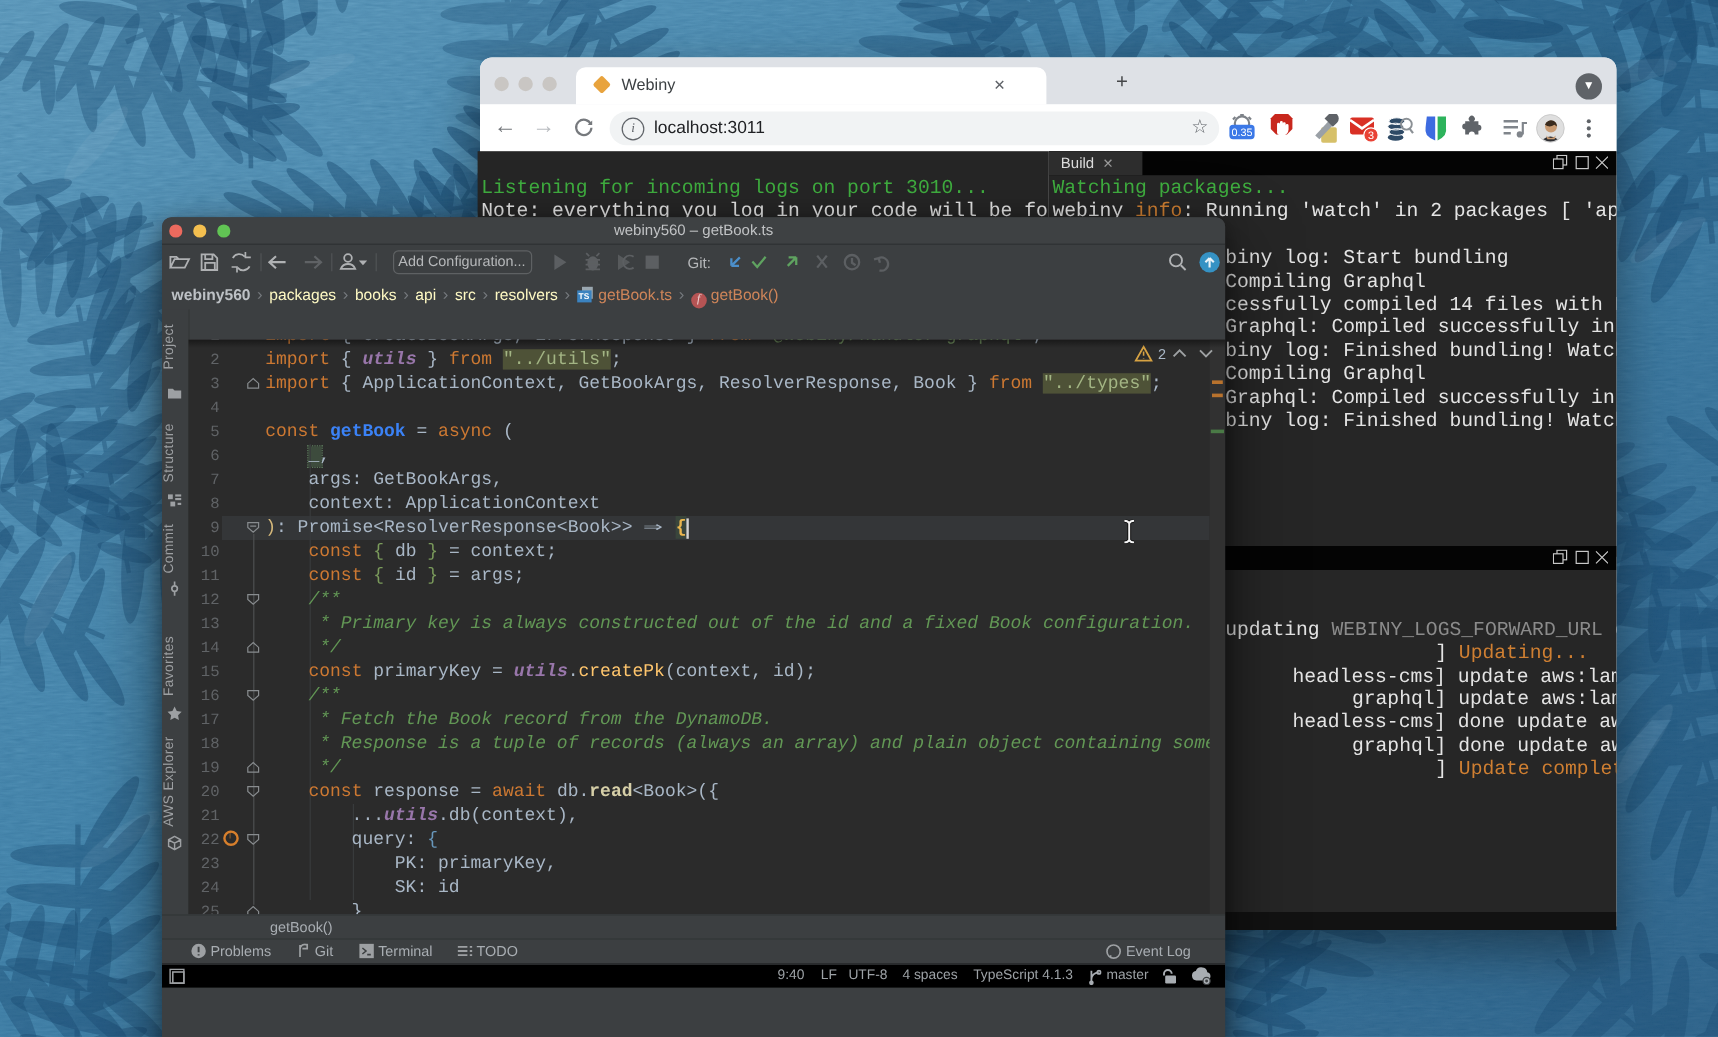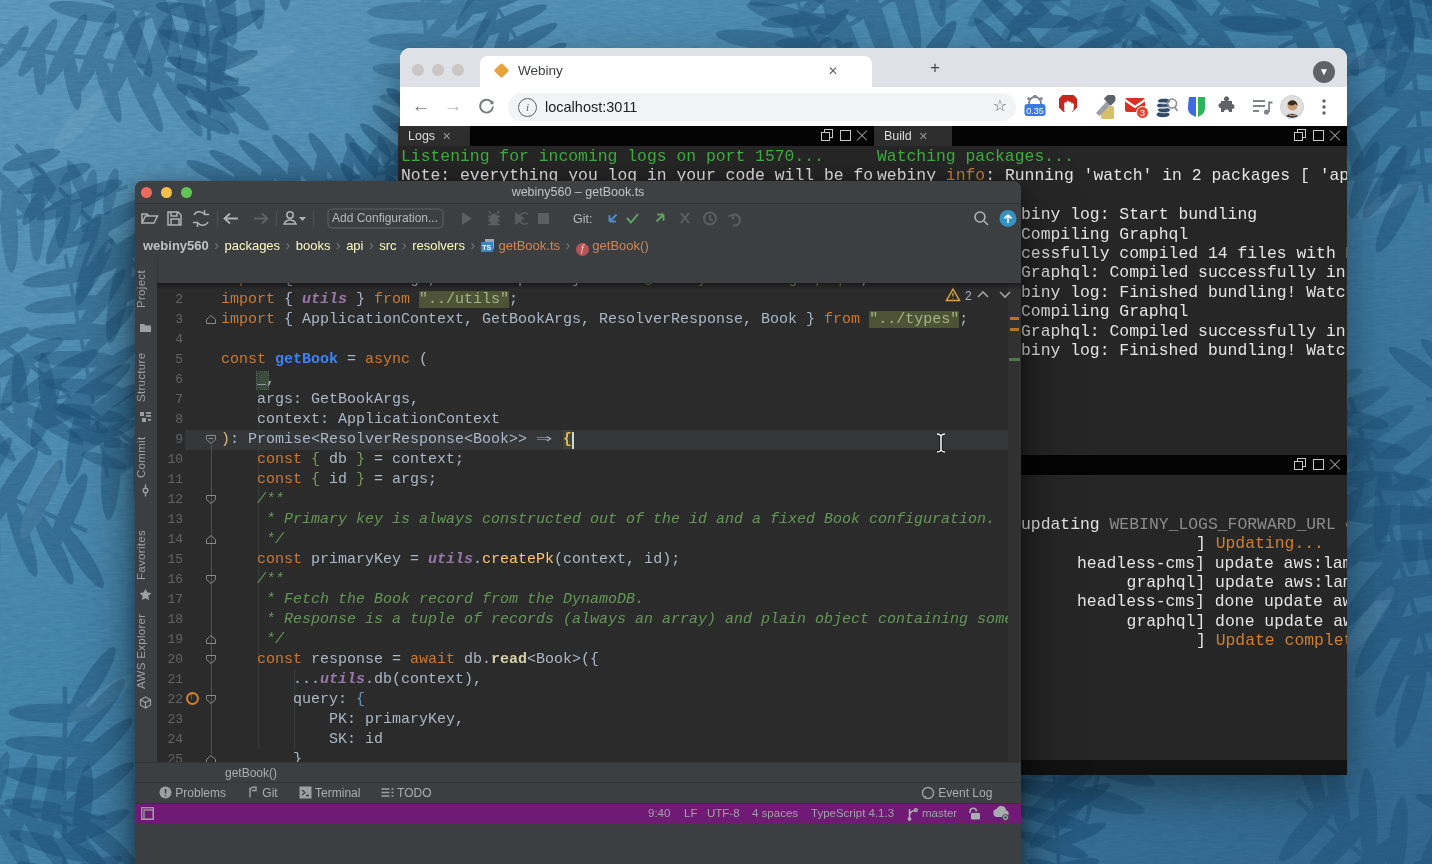--- a/index.html
+++ b/index.html
@@ -251,30 +251,21 @@
 .tbar{position:absolute;left:0;top:0;right:0;height:20px;background:#040404}
 .ttab{position:absolute;left:0;top:0;height:20px;background:#2e2e2e;color:#dcdcdc;font-size:12.5px;line-height:20px;padding-left:10px}
 .ttab .x{color:#9a9a9a;margin-left:7px;font-size:11px}
 .wctl{position:absolute;right:7px;top:3px}
 .tl{position:absolute;white-space:pre;font-family:"Liberation Mono",monospace;font-size:16.4px;line-height:19.4px;color:#e4e4e4}
 .grn{color:#3fae3f}
 .org{color:#cf7f32}
 .gry{color:#8b8b8b}
 </style>
 <div class="abs term" id="tlogs" style="left:398px;top:126px;width:476px;height:649px">
-  <div class="tbar">
-      <div class="ttab" style="width:62px">Logs<span class="x">✕</span></div>
-  <svg class="wctl" width="46" height="13" viewBox="0 0 46 13" stroke="#c8c8c8" fill="none">
-        <rect x="3.5" y="0.5" width="8" height="8"></rect>
-        <rect x="0.5" y="3.5" width="8" height="8" fill="#040404"></rect>
-        <rect x="19.5" y="1.5" width="10" height="10"></rect>
-        <path d="M36 1.5 l10 10 m0 -10 l-10 10"></path>
-      </svg>
-  </div>
-  <div class="tl grn" style="left:3px;top:21px">Listening for incoming logs on port 1570...</div>
+  <div class="tl grn" style="left:3px;top:21px">Listening for incoming logs on port 3010...</div>
   <div class="tl" style="left:3px;top:40.4px">Note: everything you log in your code will be forwa</div>
 </div>
 <div class="abs term" id="tbuild" style="left:874px;top:126px;width:473px;height:338px">
   <div class="tbar">
       <div class="ttab" style="width:68px">Build<span class="x">✕</span></div>
   <svg class="wctl" width="46" height="13" viewBox="0 0 46 13" stroke="#c8c8c8" fill="none">
         <rect x="3.5" y="0.5" width="8" height="8"></rect>
         <rect x="0.5" y="3.5" width="8" height="8" fill="#040404"></rect>
         <rect x="19.5" y="1.5" width="10" height="10"></rect>
         <path d="M36 1.5 l10 10 m0 -10 l-10 10"></path>
@@ -323,21 +314,21 @@
 .etab .x{color:#9a9ea2;font-size:12px;margin-left:6px}
 .tsic{display:inline-block;position:relative;width:13px;height:13px;vertical-align:-2px;margin-right:5px}
 .tsic .sheet{position:absolute;right:0;top:0;width:9px;height:10px;background:#9aa7b0}
 .tsic .blue{position:absolute;left:0;bottom:0;width:12px;height:10px;background:#3b83c0;color:#fff;font-size:7px;font-weight:bold;text-align:center;line-height:11px}
 #lstrip{left:0;top:77px;width:22px;height:524px;background:#3c3f41;border-right:1px solid #353839}
 .vlab{position:absolute;left:0;width:22px;text-align:center;color:#9da0a3;font-size:11.5px;writing-mode:vertical-rl;transform:rotate(180deg);letter-spacing:0.3px}
 .vico{position:absolute;left:4px;width:13px;height:13px}
 #editor{left:22px;top:102px;width:864px;height:479px;background:#2b2b2b;overflow:hidden}
 #crumb2{left:0;top:581px;width:886px;height:20px;background:#3c3f41;border-top:1px solid #323537;color:#a8adb2;font-size:12px;line-height:20px}
 #btools{left:0;top:601px;width:886px;height:21px;background:#3c3f41;border-top:1px solid #323537;color:#a8adb2;font-size:12px;line-height:21px}
-#status{left:0;top:622px;width:886px;height:19px;background:#701a75;border-top:1px solid #323537;color:#9da2a6;font-size:11.5px;line-height:19px}
+#status{left:0;top:622px;width:886px;height:19px;background:#000000;border-top:1px solid #323537;color:#9da2a6;font-size:11.5px;line-height:19px}
 .bt{position:absolute;top:0}
 </style>
 <div class="abs" id="ide">
  <div class="abs" id="titlebar">
   <div class="abs" id="ttl">webiny560 – getBook.ts</div>
   <div class="abs tlight" style="left:6px;background:#ec6a5e"></div>
   <div class="abs tlight" style="left:26px;background:#f4bf4f"></div>
   <div class="abs tlight" style="left:46px;background:#61c454"></div>
  </div>
  <div class="abs" id="toolbar">

